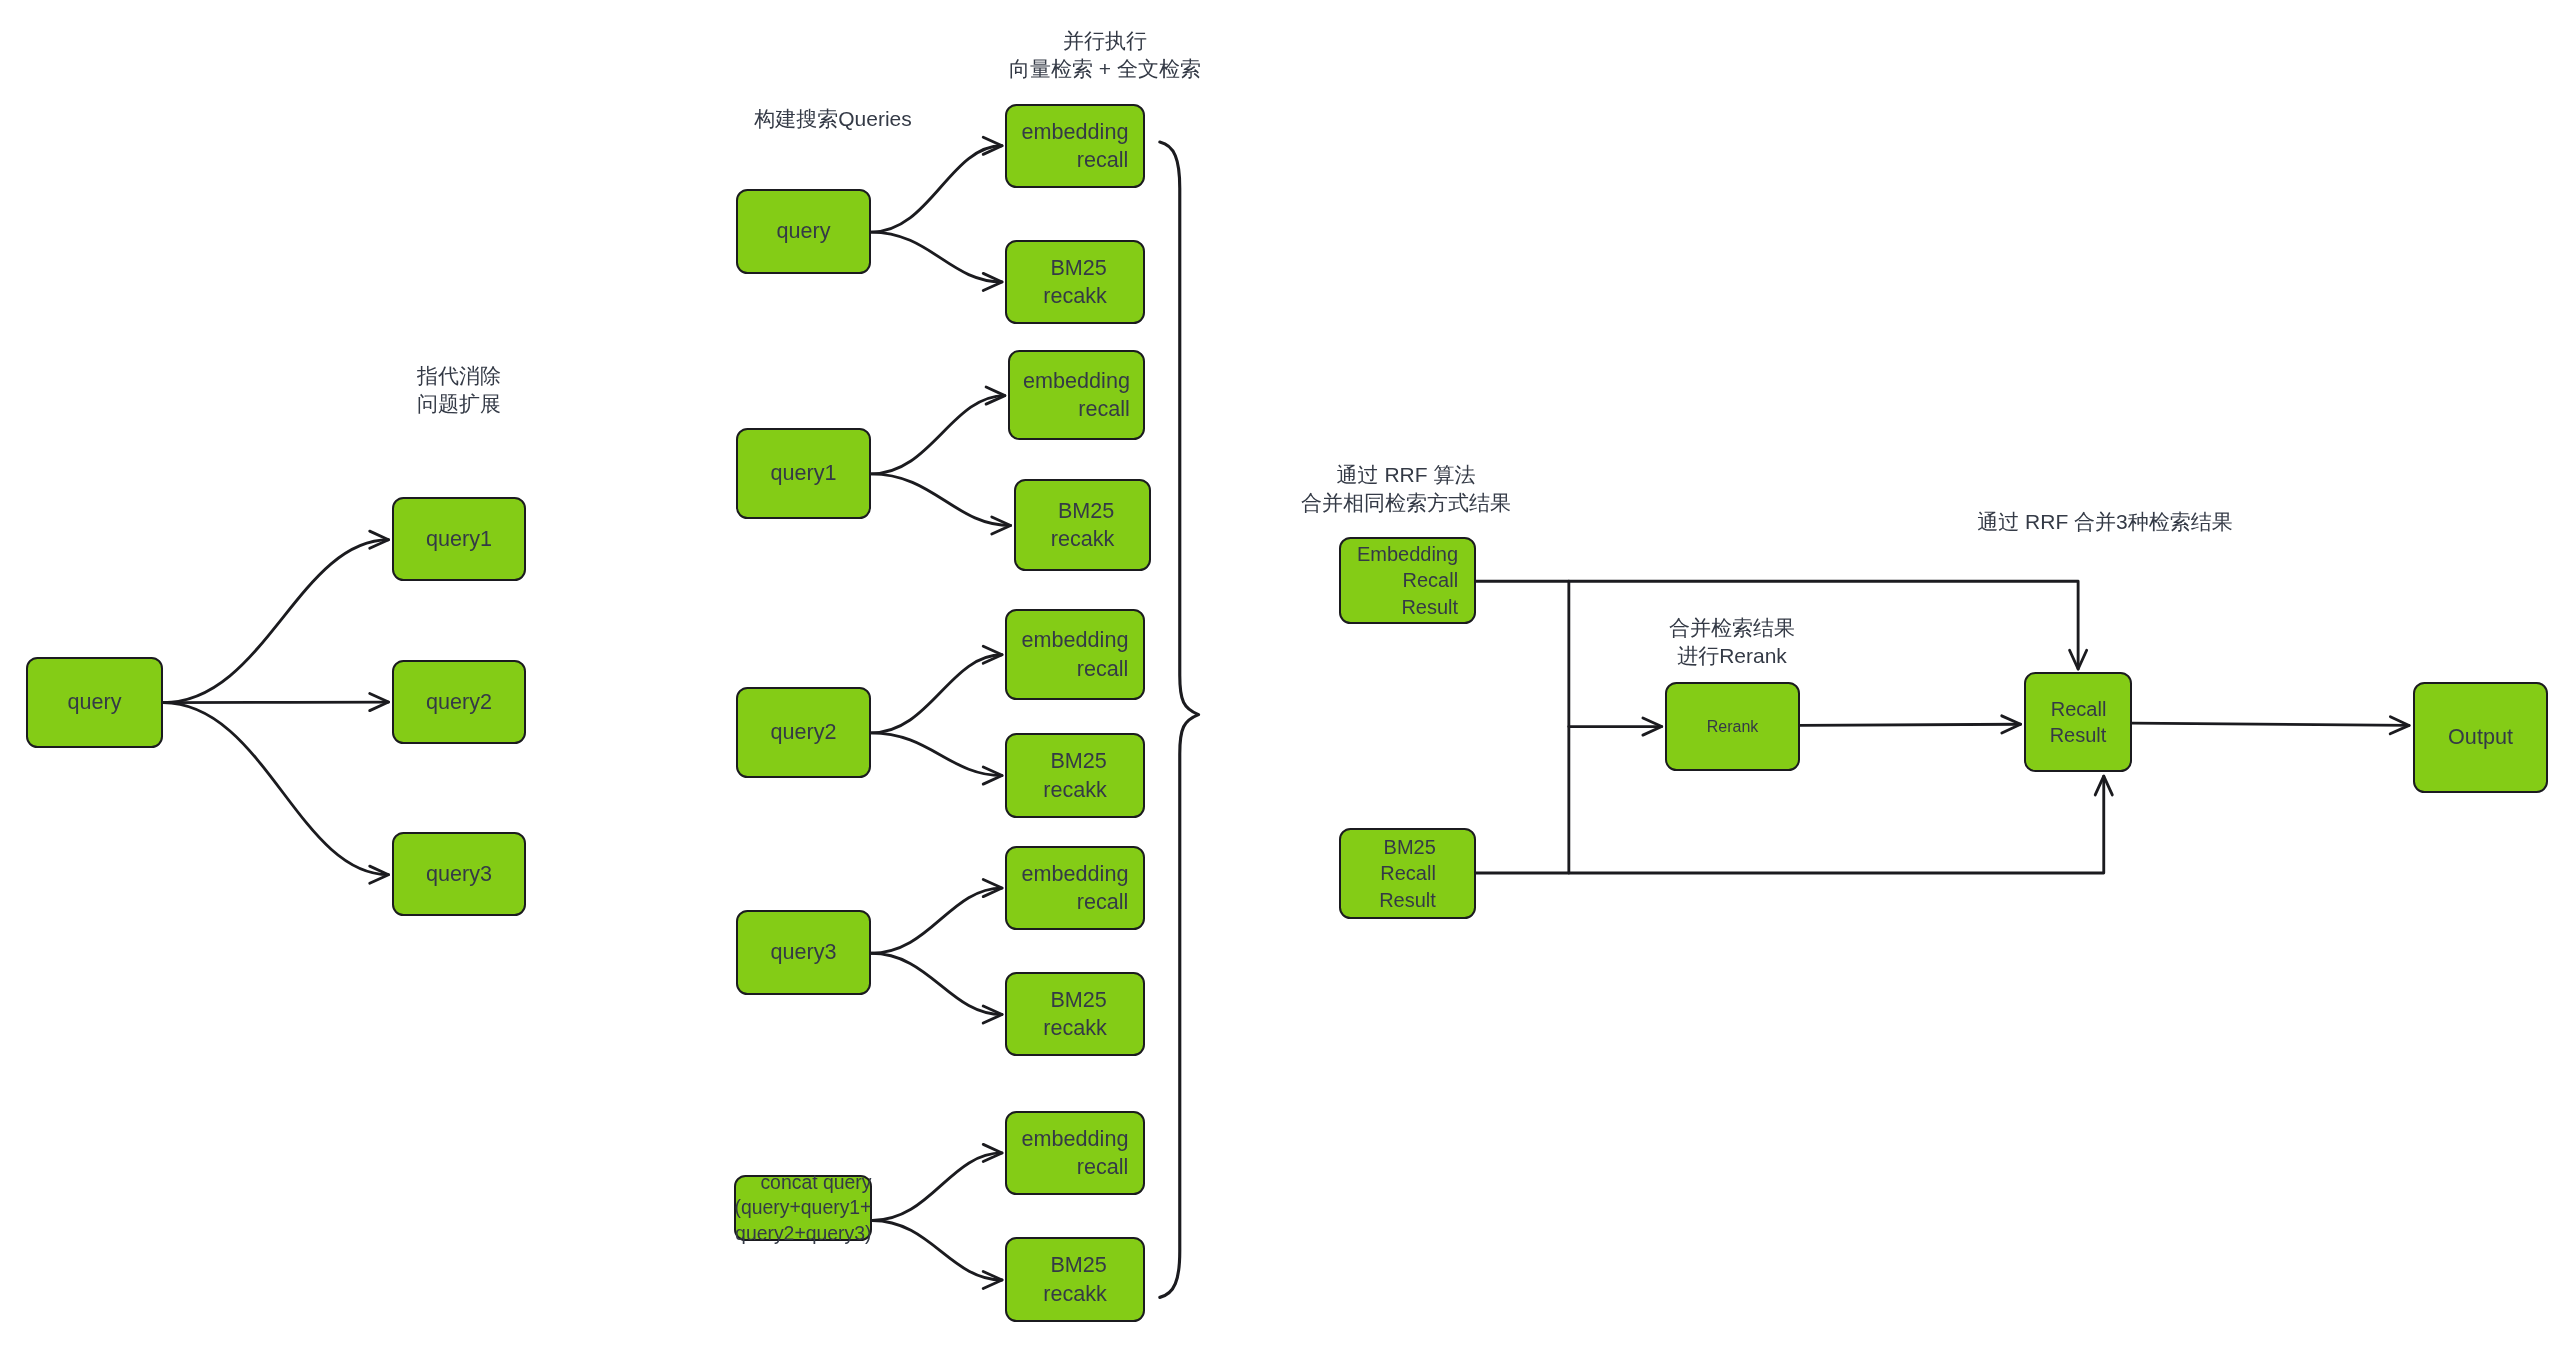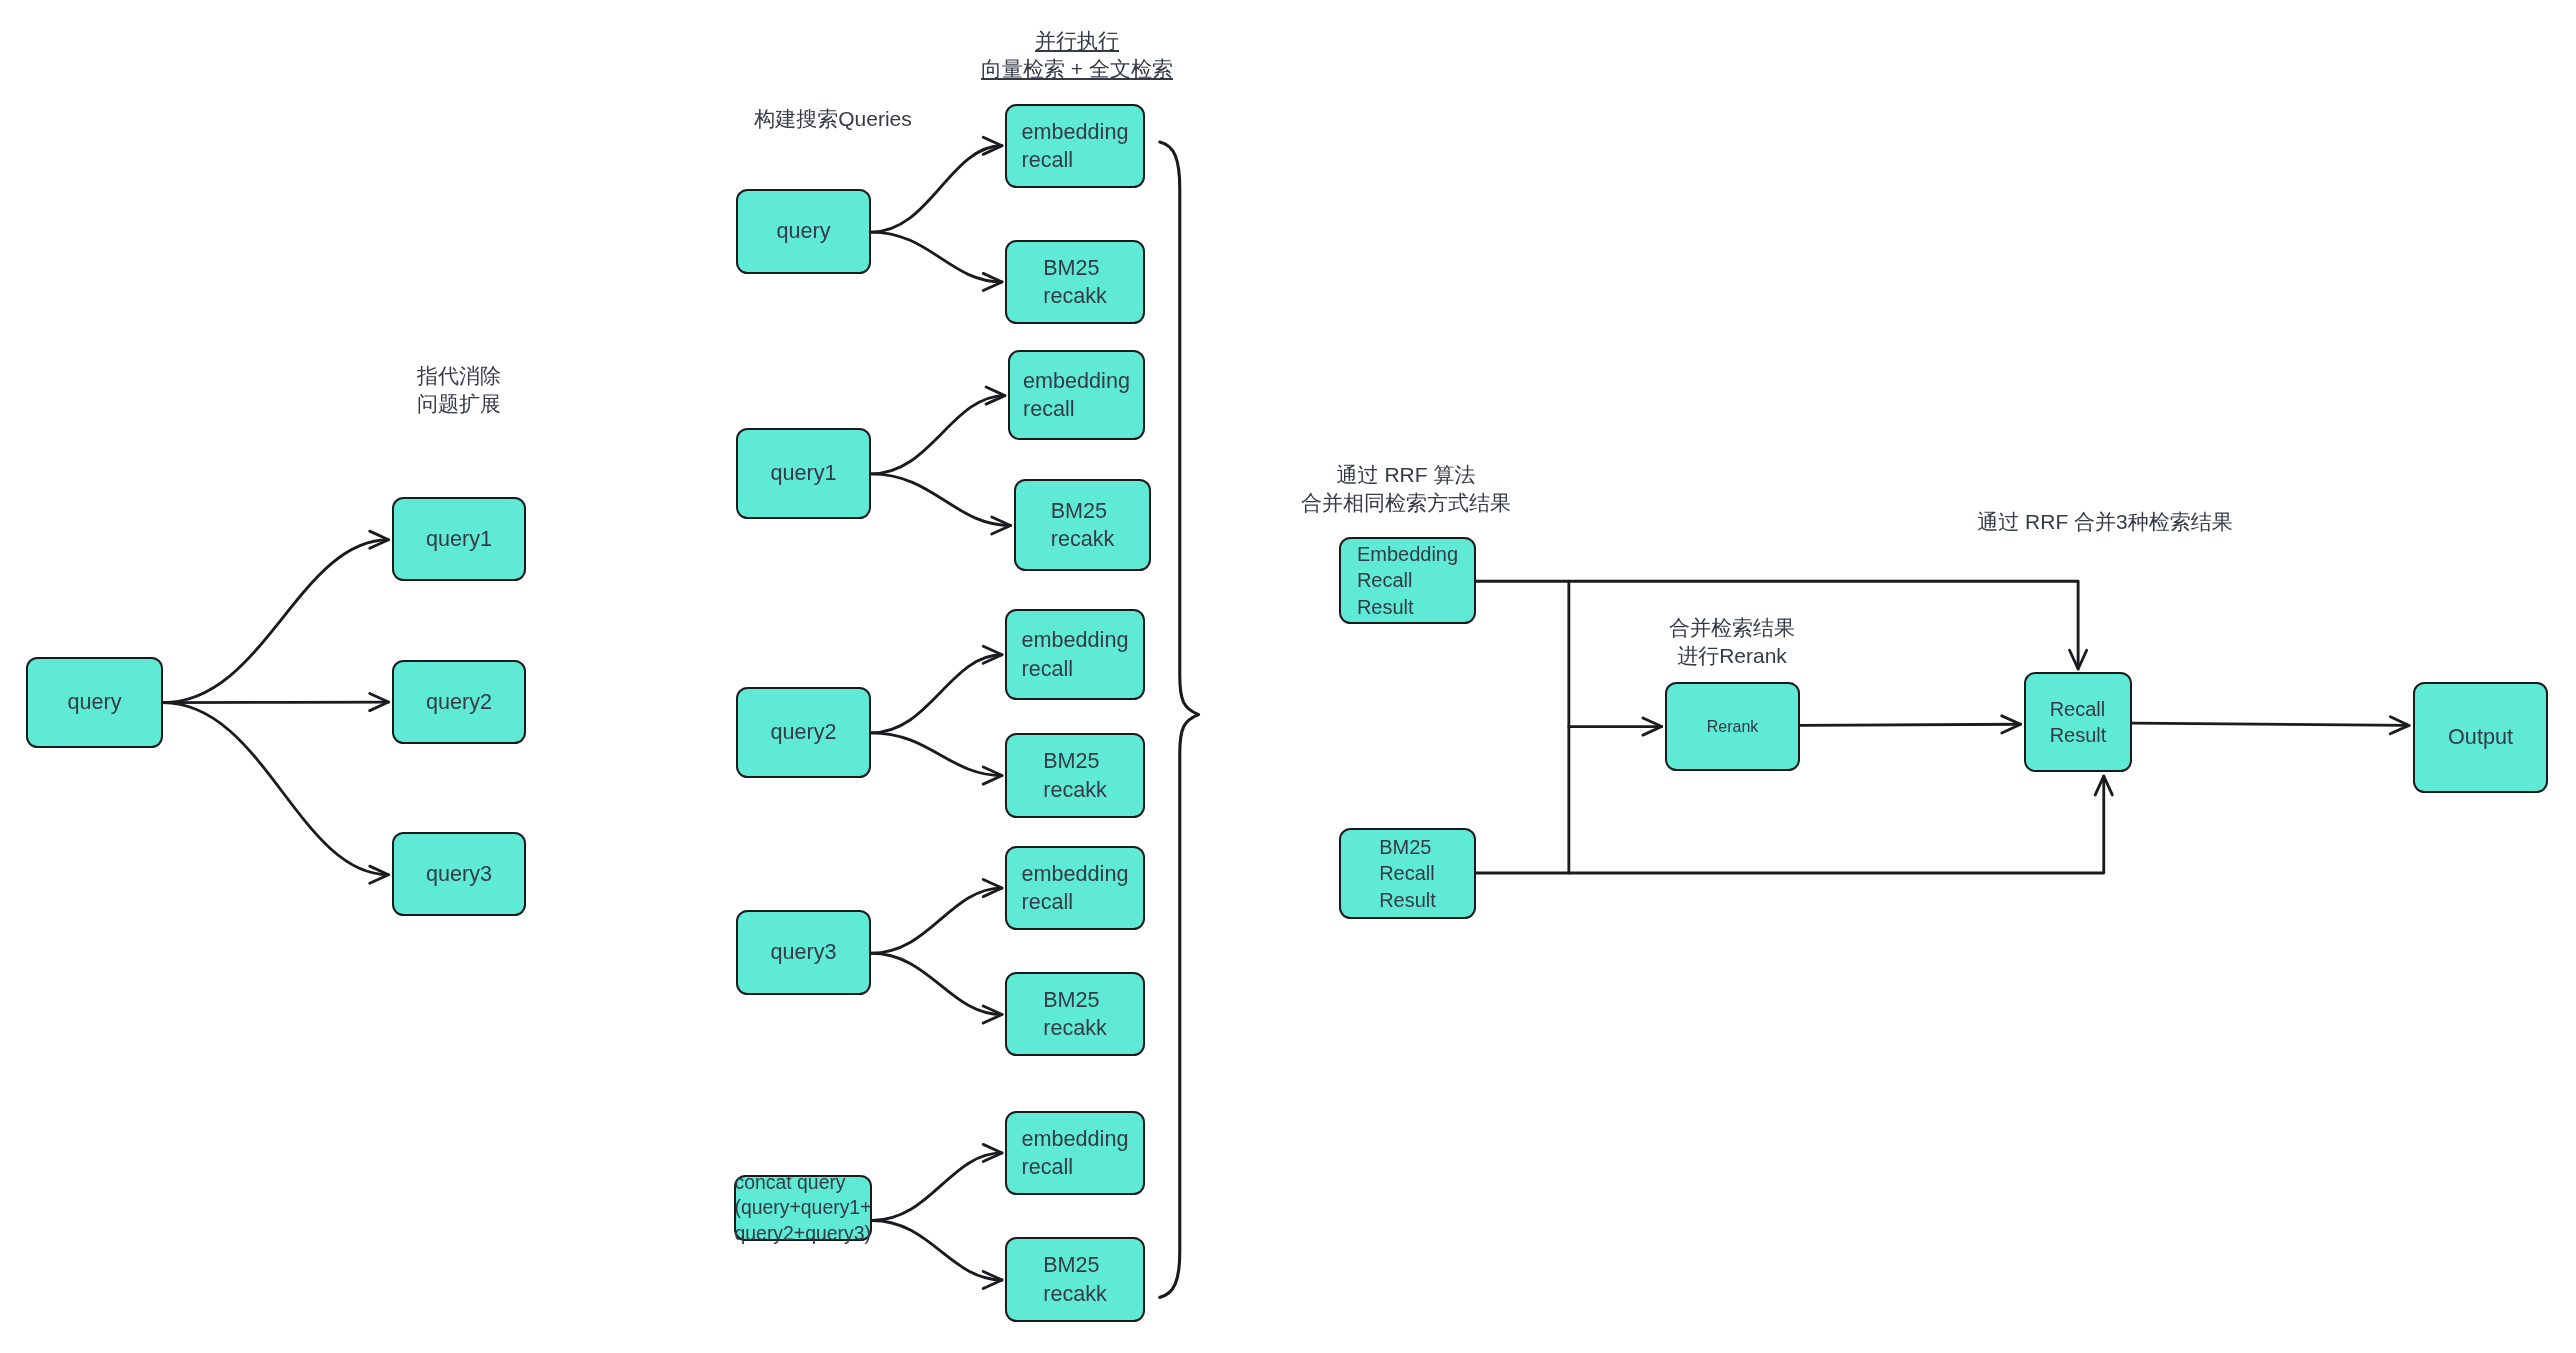--- a/index.html
+++ b/index.html
@@ -5,23 +5,23 @@
   html,body{margin:0;padding:0;background:#ffffff;}
   #canvas{
     position:relative;width:2576px;height:1354px;background:#ffffff;
     font-family:"Liberation Sans", sans-serif;overflow:hidden;
   }
   #wires{position:absolute;left:0;top:0;z-index:1;}
   .wire{fill:none;stroke:#1b1b1f;stroke-width:5;stroke-linecap:round;stroke-linejoin:round;}
   .brace{fill:none;stroke:#1b1b1f;stroke-width:5.5;stroke-linecap:round;stroke-linejoin:round;}
   .node{
     position:absolute;box-sizing:border-box;z-index:2;
-    background:#5eead4;border:2.3px solid #1b1b1f;border-radius:11.4px;
+    background:#84cc16;border:2.3px solid #1b1b1f;border-radius:11.4px;
     display:flex;align-items:center;justify-content:center;
-    text-align:left;color:#343a46;white-space:pre-line;line-height:1.32;
+    text-align:right;color:#343a46;white-space:pre-line;line-height:1.32;
   }
   .annotation{
     position:absolute;z-index:2;transform:translateX(-50%);
     text-align:center;color:#343a46;white-space:pre-line;
     font-size:21px;line-height:1.33;
   }
 </style>
 </head>
 <body>
 
@@ -88,21 +88,21 @@
     <div class="node" style="left: 1339px; top: 537px; width: 137px; height: 87px; font-size: 20px;">Embedding
 Recall
 Result</div>
     <div class="node" style="left: 1339px; top: 828px; width: 137px; height: 91px; font-size: 20px;">BM25
 Recall
 Result</div>
     <div class="node" style="left: 1665px; top: 682px; width: 135px; height: 89px; font-size: 16px;">Rerank</div>
     <div class="node" style="left: 2024px; top: 672px; width: 108px; height: 100px; font-size: 20px;">Recall
 Result</div>
     <div class="node" style="left: 2413px; top: 682px; width: 135px; height: 111px; font-size: 21.6px;">Output</div>
-    <div class="annotation" style="left: 1077px; top: 27px; text-decoration: underline;">并行执行
+    <div class="annotation" style="left: 1105px; top: 27px;">并行执行
 向量检索 + 全文检索</div>
     <div class="annotation" style="left: 833px; top: 105px;">构建搜索Queries</div>
     <div class="annotation" style="left: 459px; top: 362px;">指代消除
 问题扩展</div>
     <div class="annotation" style="left: 1406px; top: 461px;">通过 RRF 算法
 合并相同检索方式结果</div>
     <div class="annotation" style="left: 2105px; top: 508px;">通过 RRF 合并3种检索结果</div>
     <div class="annotation" style="left: 1732px; top: 614px;">合并检索结果
 进行Rerank</div>
   </div>

